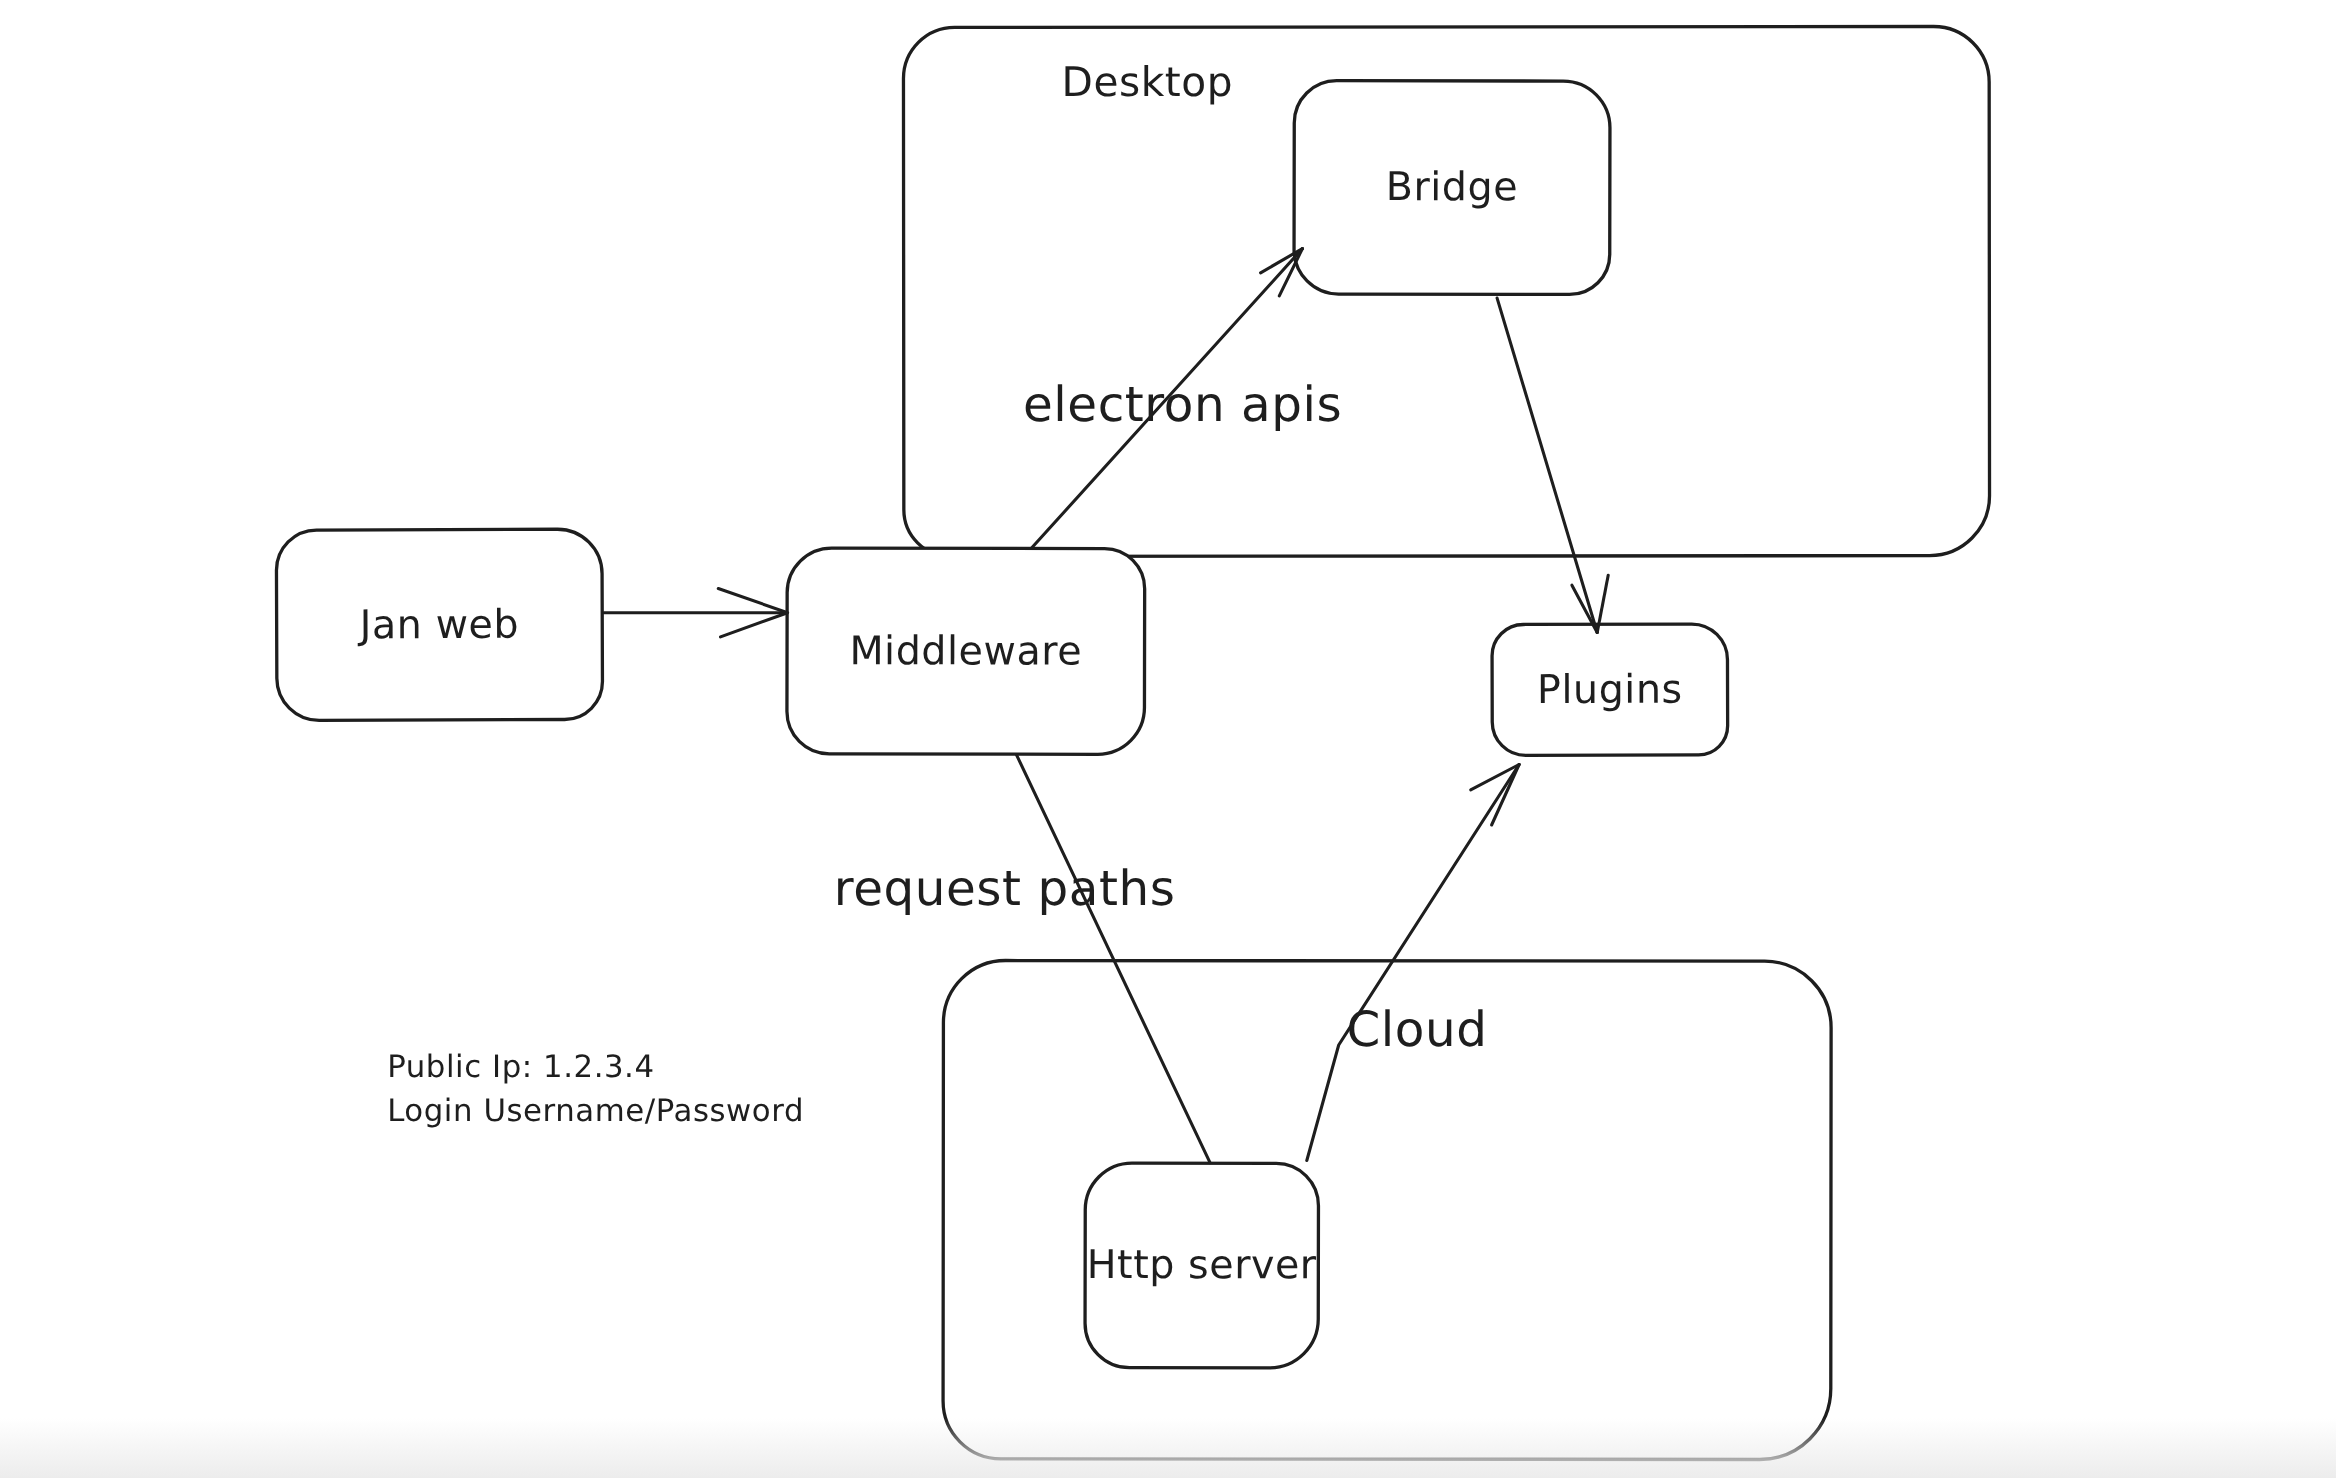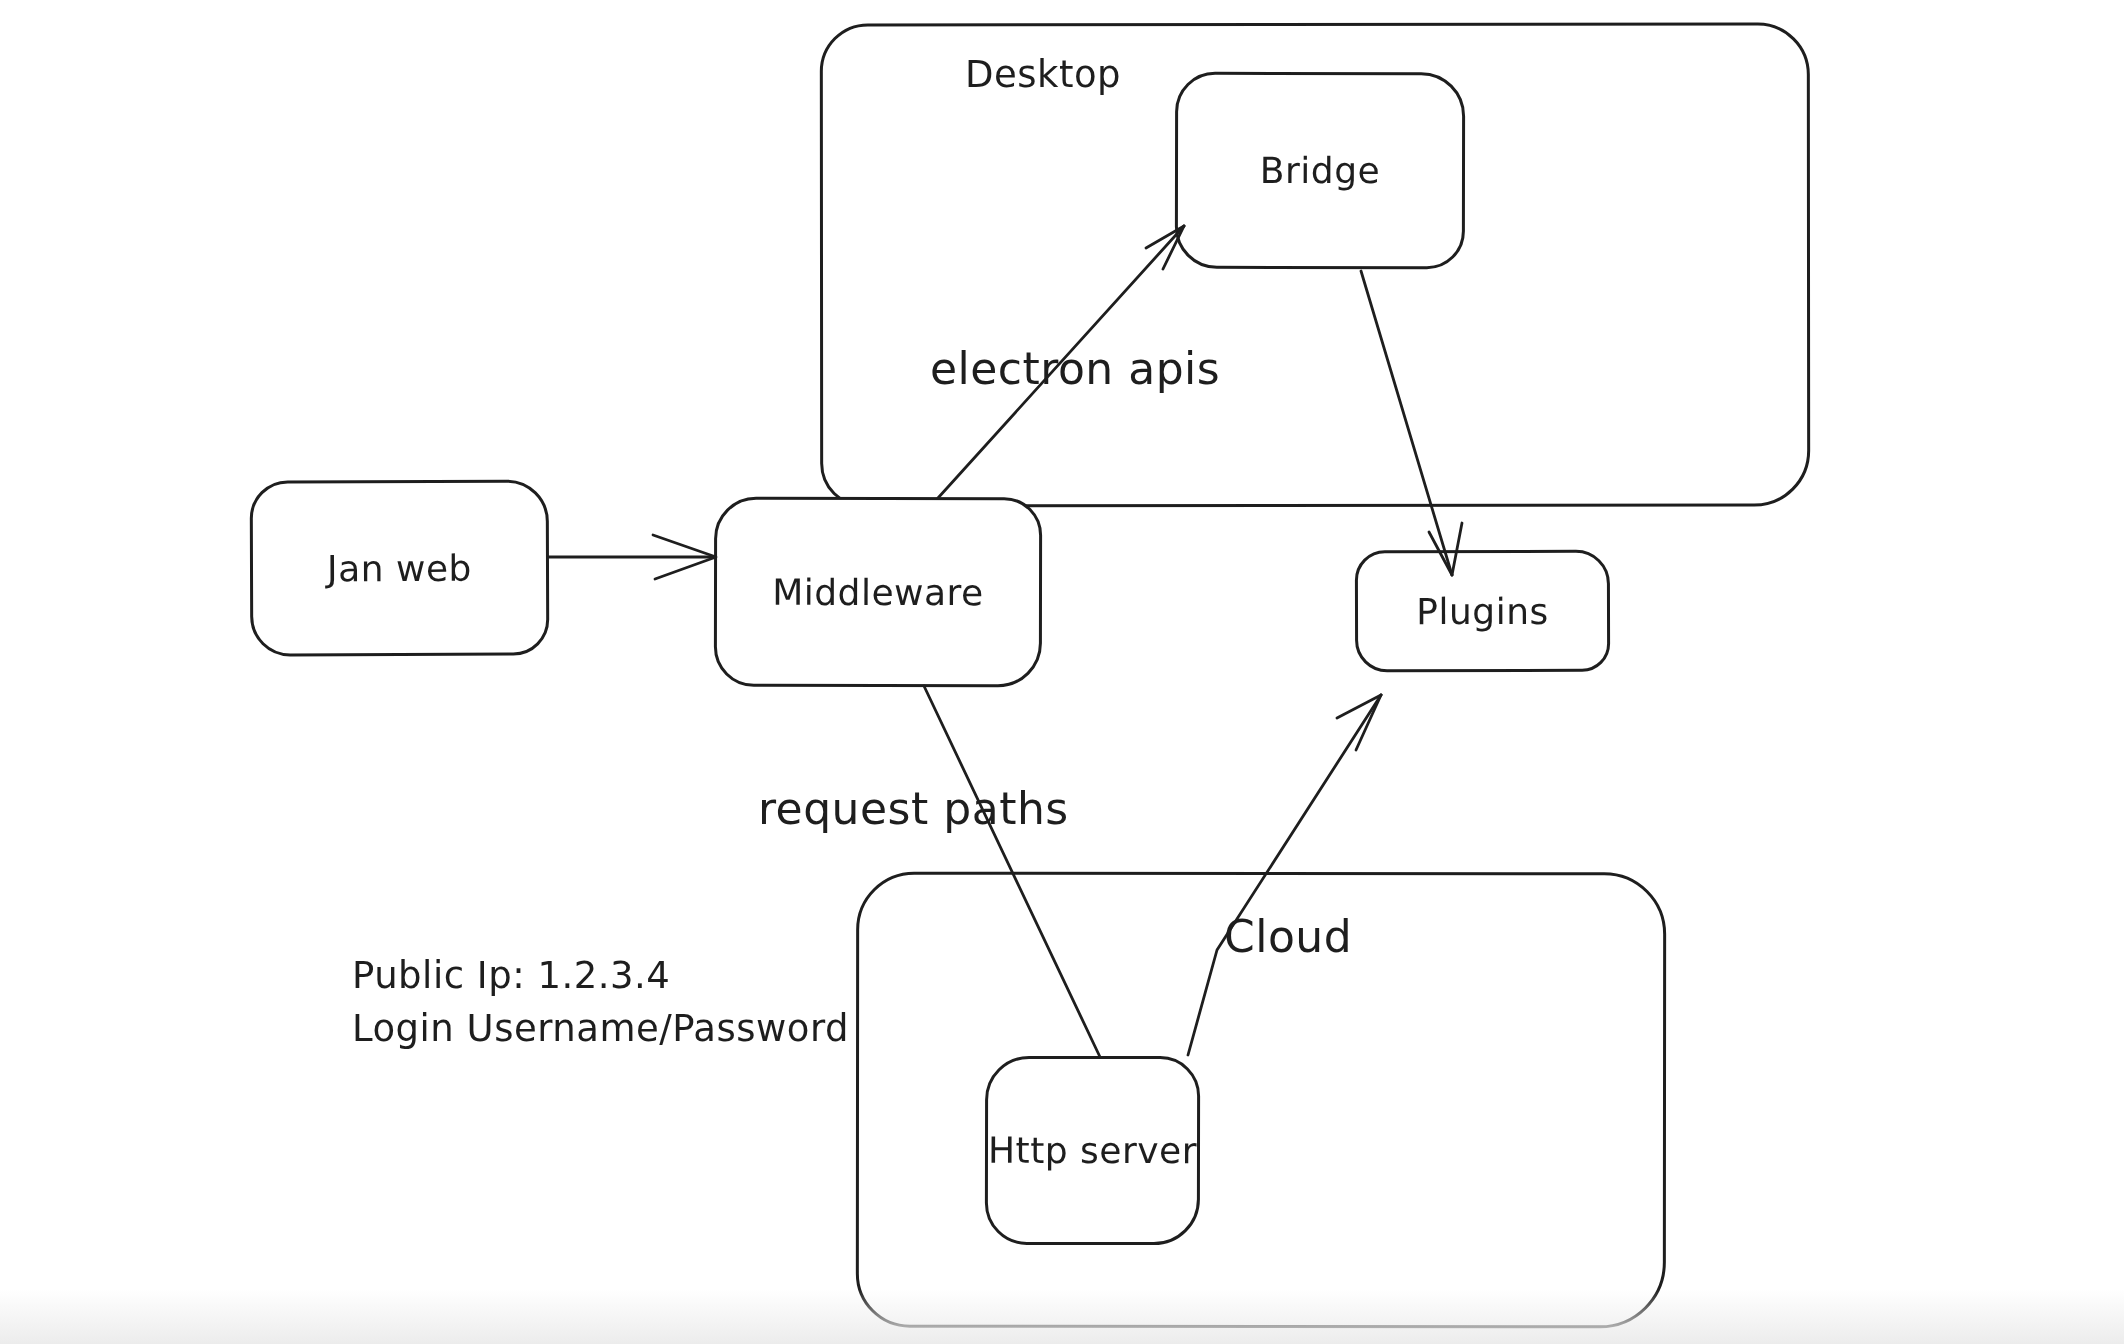--- a/index.html
+++ b/index.html
@@ -40,21 +40,21 @@
   }
   .float-label {
     position: absolute;
     font-size: 44px;
     letter-spacing: 0.5px;
     white-space: nowrap;
     color: #1e1e1e;
   }
   .annotation {
     position: absolute;
-    font-size: 37px;
+    font-size: 28px;
     line-height: 1.42;
     letter-spacing: 0.5px;
     white-space: nowrap;
     color: #1e1e1e;
   }
   #edges-svg {
     position: absolute;
     left: 0;
     top: 0;
     width: 2124px;
@@ -100,21 +100,21 @@
   <div class="shape node" style="left:714px; top:497px; width:328px; height:190px;
               border-radius:42px 38px 44px 40px; transform:rotate(0.1deg);">
     <span class="node-label">Middleware</span>
   </div>
 
   <div class="shape node" style="left:1175px; top:72px; width:290px; height:197px;
               border-radius:40px 44px 38px 42px; transform:rotate(0.1deg);">
     <span class="node-label">Bridge</span>
   </div>
 
-  <div class="shape node" style="left:1355px; top:550px; width:255px; height:122px;
+  <div class="shape node" style="left:1355px; top:566px; width:217px; height:122px;
               border-radius:30px 34px 28px 32px; transform:rotate(-0.15deg);">
     <span class="node-label">Plugins</span>
   </div>
 
   <div class="shape node" style="left:985px; top:1056px; width:215px; height:189px;
               border-radius:44px 40px 46px 42px; transform:rotate(0.1deg);text-align:right;">
     <span class="node-label">Http server</span>
   </div>
 
   <svg id="edges-svg" viewBox="0 0 2124 1344" xmlns="http://www.w3.org/2000/svg">

